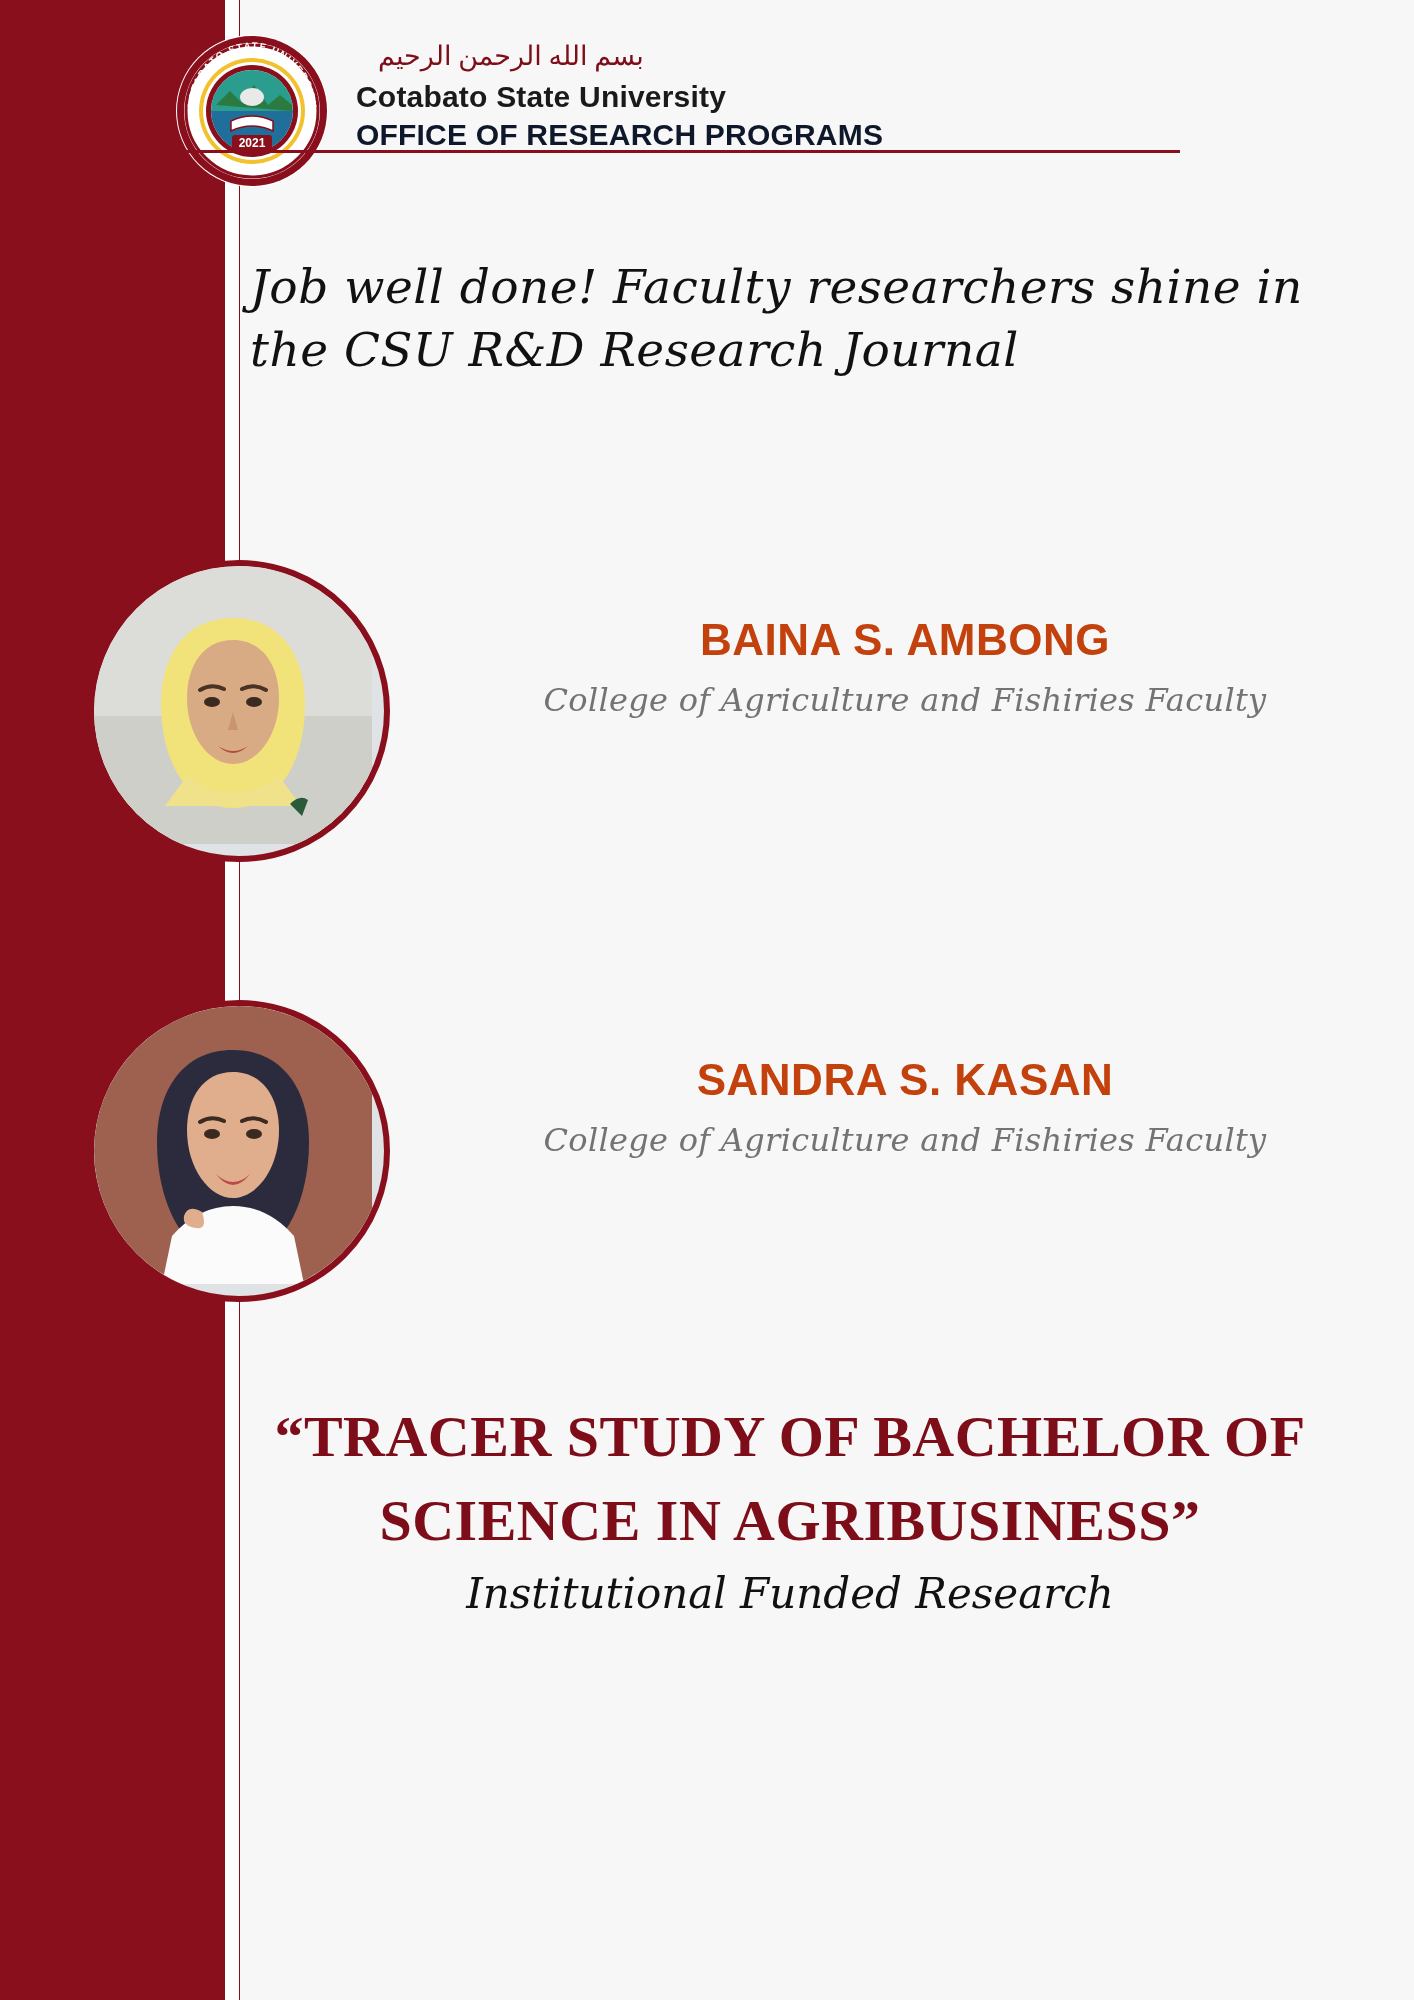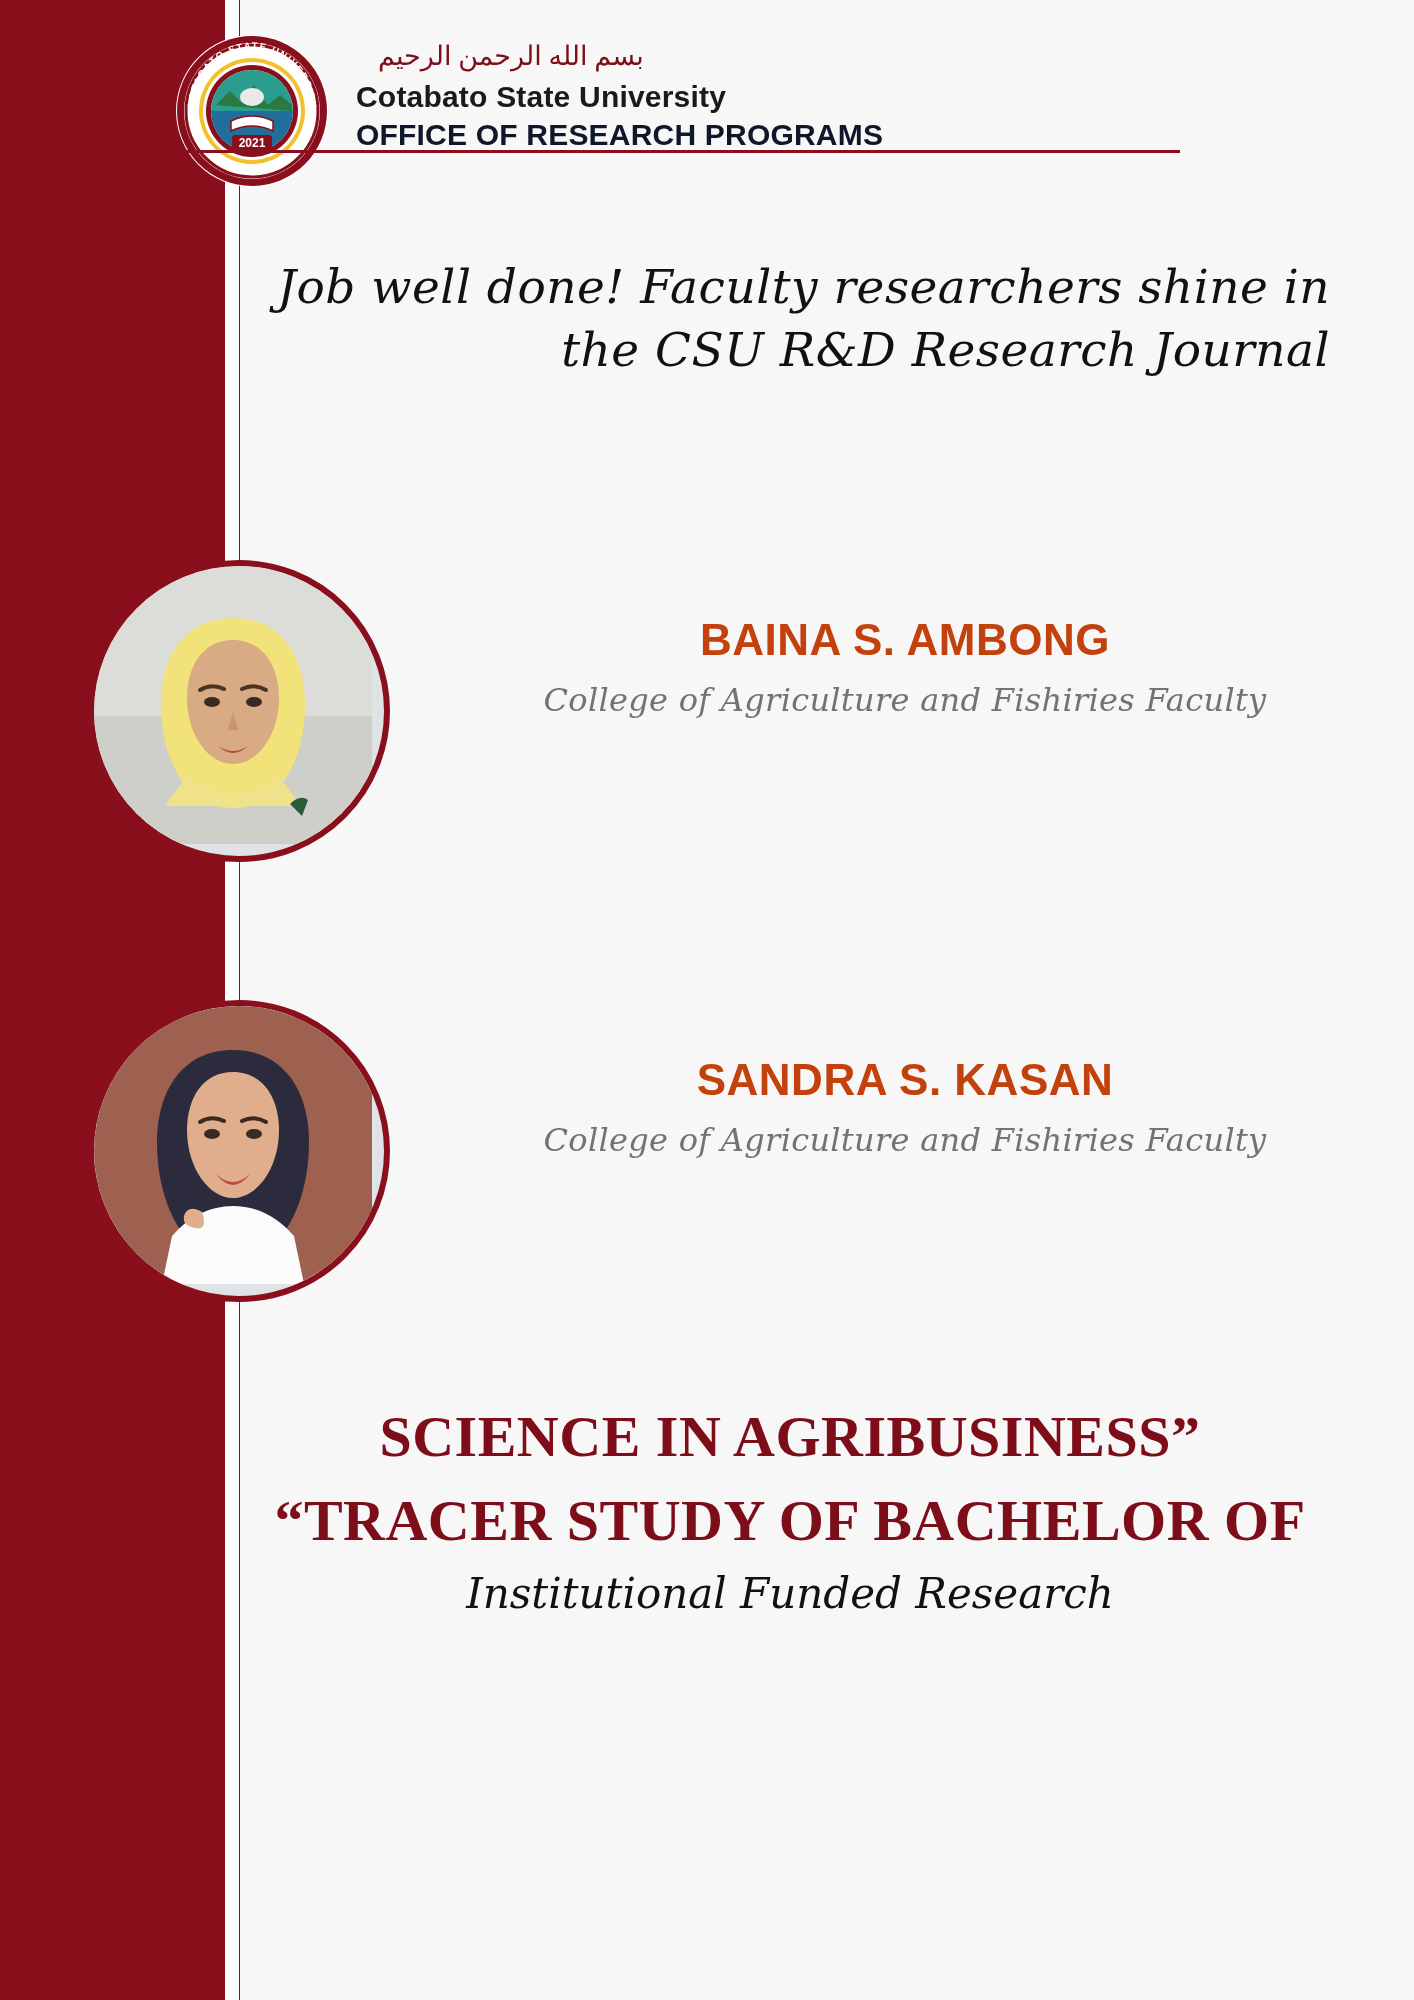--- a/index.html
+++ b/index.html
@@ -94,21 +94,21 @@
     height: 3px;
     background: #8a0f1c;
   }
 
   
   .headline {
     position: absolute;
     left: 250px;
     top: 255px;
     width: 1080px;
-    text-align: right;
+    text-align: left;
     font-family: "DejaVu Serif", serif;
     font-style: italic;
     font-size: 47px;
     line-height: 1.35;
     color: #111111;
     letter-spacing: 0.5px;
   }
   .headline .ln { display: block; }
 
   
@@ -278,19 +278,19 @@
       </div>
     </div>
     <div class="person-info">
       <div class="person-name">SANDRA S. KASAN</div>
       <div class="person-role">College of Agriculture and Fishiries Faculty</div>
     </div>
   </div>
 
   <div class="study">
     <div class="study-title">
+      <span class="ln">“TRACER STUDY OF BACHELOR OF</span>
       <span class="ln">SCIENCE IN AGRIBUSINESS”</span>
-      <span class="ln">“TRACER STUDY OF BACHELOR OF</span>
     </div>
     <div class="study-sub">Institutional Funded Research</div>
   </div>
 
 </div>
 
 </body></html>

